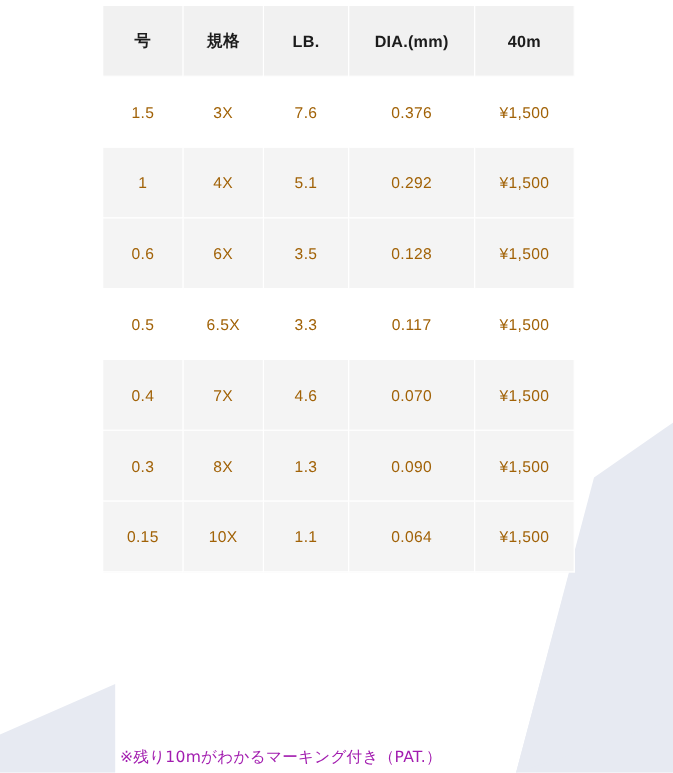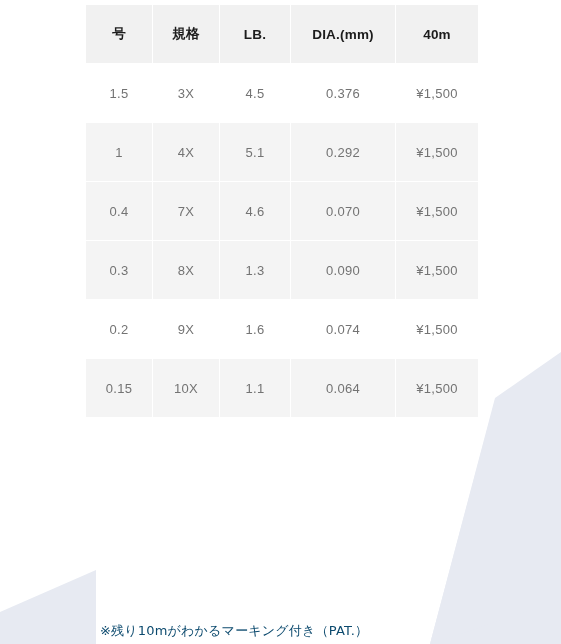--- a/index.html
+++ b/index.html
@@ -64,33 +64,33 @@
     height: 58px;
     font-size: 13.5px;
     font-weight: bold;
     color: #1c1c1c;
     letter-spacing: 0.2px;
   }
   table.spec-table tbody td {
     height: 58px;
     font-size: 13px;
     font-weight: normal;
-    color: #737373;
+    color: #a16207;
     letter-spacing: 0.3px;
   }
   table.spec-table tbody tr.row-odd td  { background: #ffffff; }
   table.spec-table tbody tr.row-even td { background: #f4f4f4; }
 
   
   #footnote {
     position: absolute;
     left: 100px;
     top: 622px;
     font-size: 13px;
-    color: #0c4a6e;
+    color: #a21caf;
     letter-spacing: 0.2px;
     white-space: nowrap;
     font-family: "DejaVu Sans", "Liberation Sans", sans-serif;
   }
 </style>
 </head>
 <body>
 
 <svg id="bg-decor" viewBox="0 0 561 644" width="561" height="644" xmlns="http://www.w3.org/2000/svg">
   <polygon points="561,355 561,644 480,644 561,644 430,644 495,400" fill="#e7eaf2"></polygon>
@@ -115,50 +115,57 @@
           <th>規格</th>
           <th>LB.</th>
           <th>DIA.(mm)</th>
           <th>40m</th>
         </tr>
       </thead>
       <tbody>
         <tr class="row-odd">
           <td>1.5</td>
           <td>3X</td>
-          <td>4.5</td>
+          <td>7.6</td>
           <td>0.376</td>
           <td>¥1,500</td>
         </tr>
         <tr class="row-even">
           <td>1</td>
           <td>4X</td>
           <td>5.1</td>
           <td>0.292</td>
+          <td>¥1,500</td>
+        </tr>
+        <tr class="row-even">
+          <td>0.6</td>
+          <td>6X</td>
+          <td>3.5</td>
+          <td>0.128</td>
+          <td>¥1,500</td>
+        </tr>
+        <tr class="row-odd">
+          <td>0.5</td>
+          <td>6.5X</td>
+          <td>3.3</td>
+          <td>0.117</td>
           <td>¥1,500</td>
         </tr>
         <tr class="row-even">
           <td>0.4</td>
           <td>7X</td>
           <td>4.6</td>
           <td>0.070</td>
           <td>¥1,500</td>
         </tr>
         <tr class="row-even">
           <td>0.3</td>
           <td>8X</td>
           <td>1.3</td>
           <td>0.090</td>
-          <td>¥1,500</td>
-        </tr>
-        <tr class="row-odd">
-          <td>0.2</td>
-          <td>9X</td>
-          <td>1.6</td>
-          <td>0.074</td>
           <td>¥1,500</td>
         </tr>
         <tr class="row-even">
           <td>0.15</td>
           <td>10X</td>
           <td>1.1</td>
           <td>0.064</td>
           <td>¥1,500</td>
         </tr>
       </tbody>

